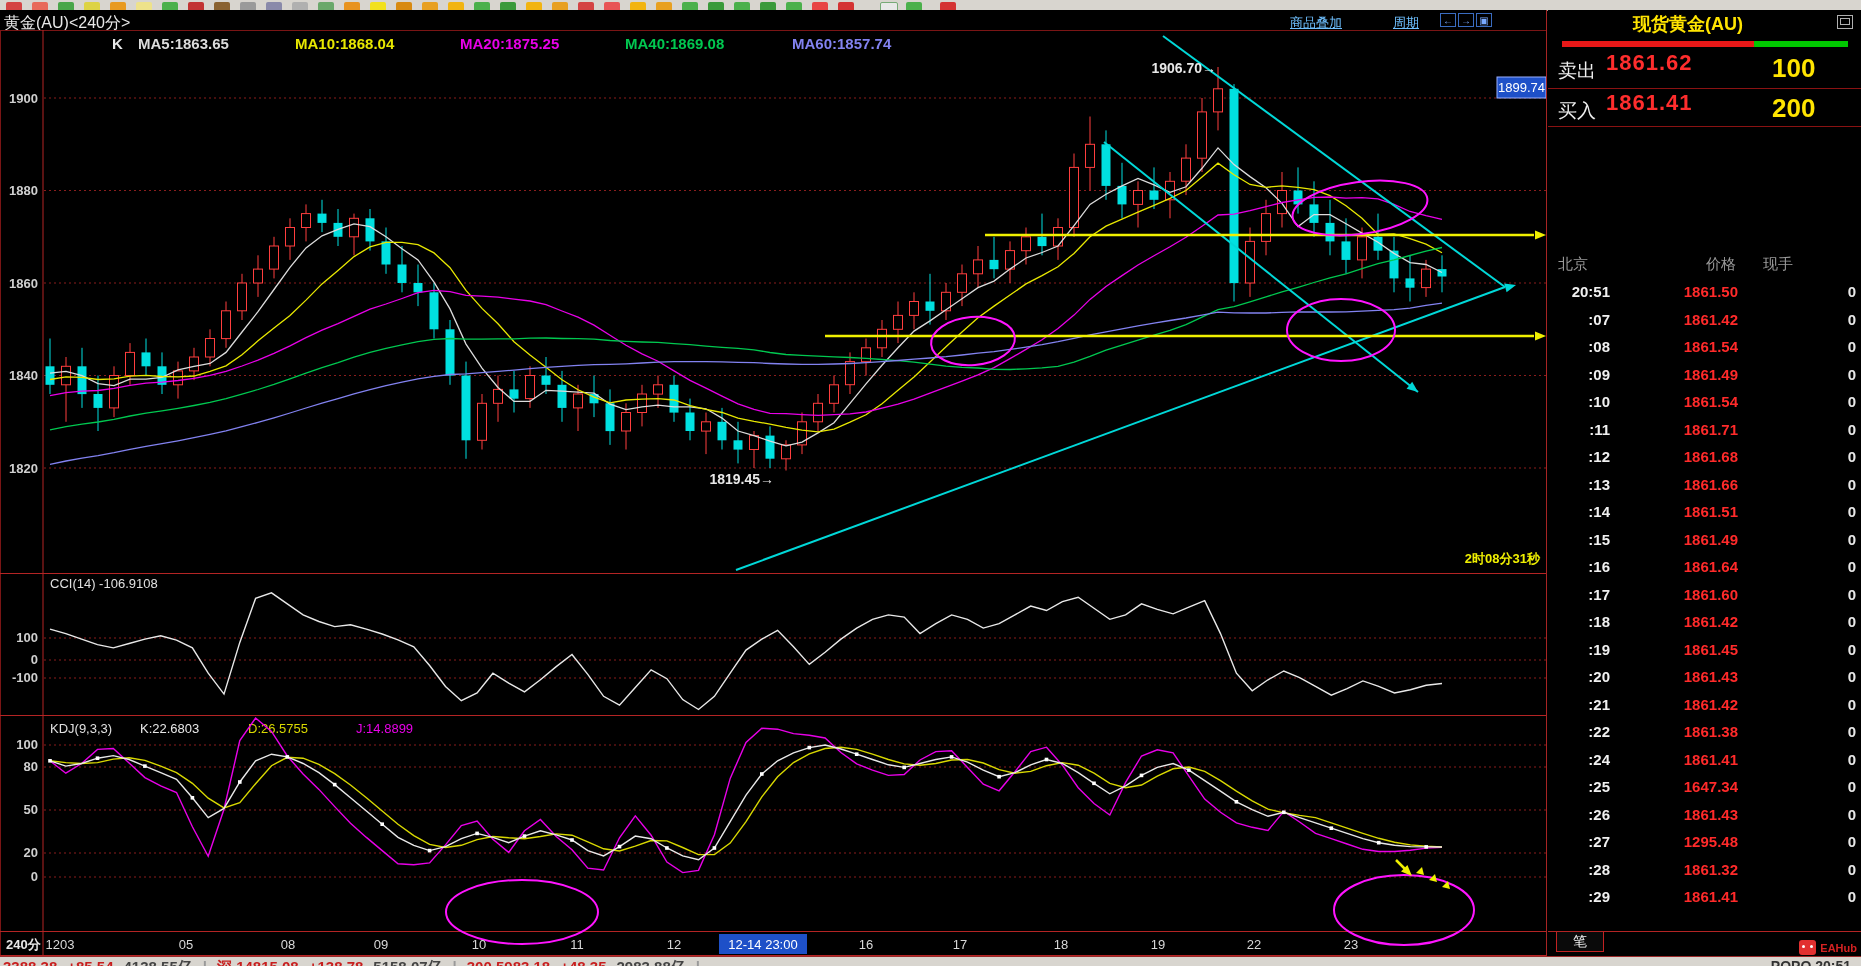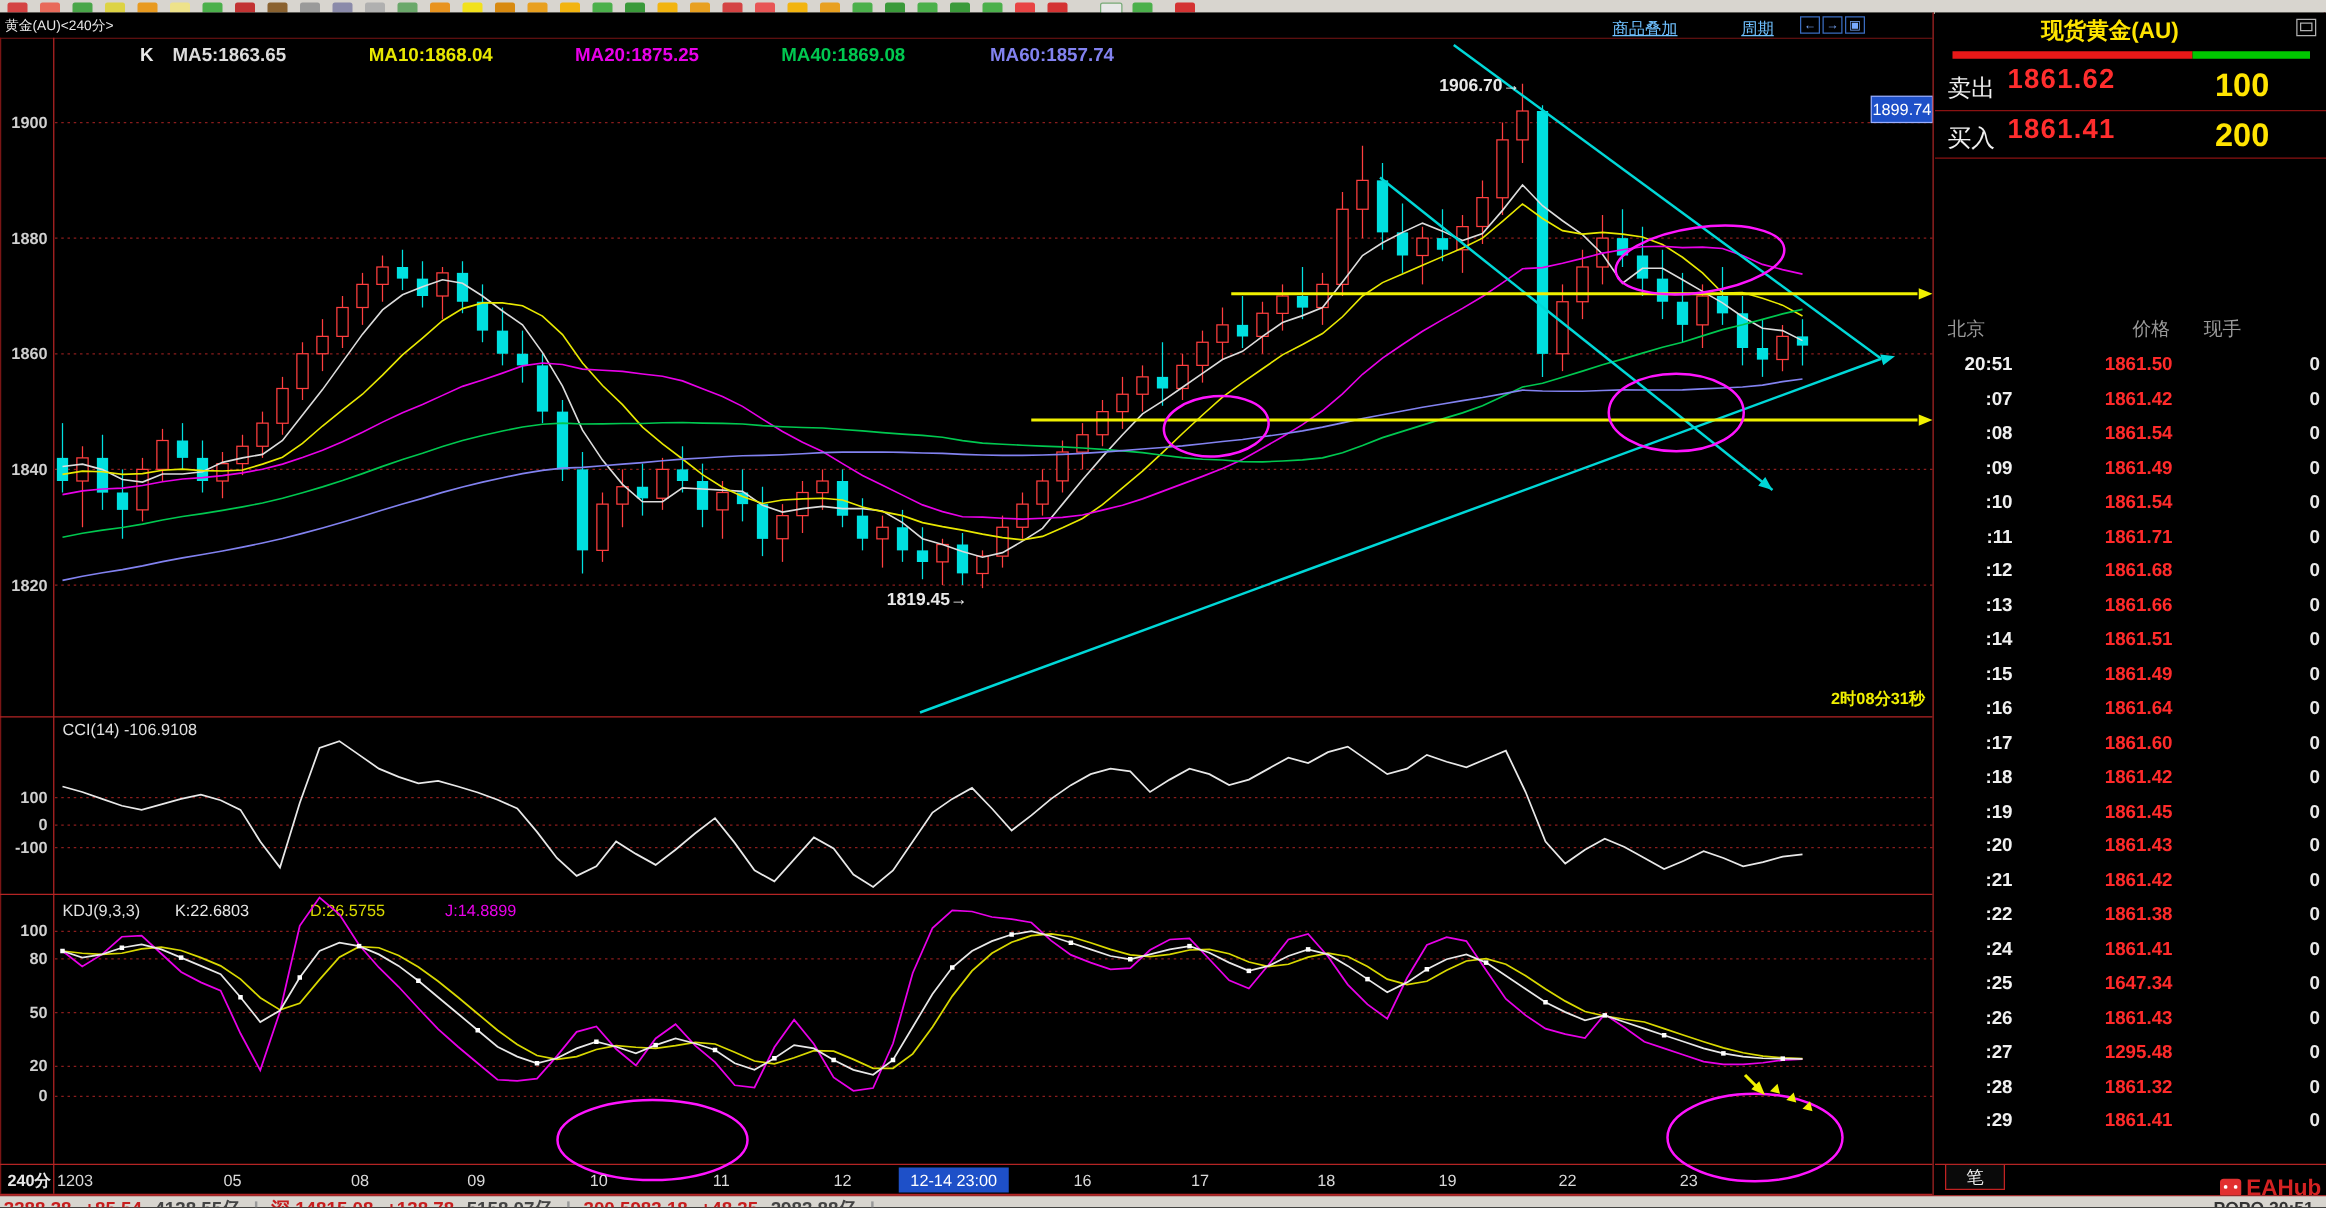--- a/index.html
+++ b/index.html
@@ -3,21 +3,21 @@
 <meta charset="utf-8">
 <style>
   html,body{margin:0;padding:0;background:#222;}
   .app{position:relative;width:1861px;height:966px;background:#000;overflow:hidden;
        font-family:"Liberation Sans", sans-serif;}
   
   .toolbar{position:absolute;left:0;top:0;width:1861px;height:10px;background:#d8d5cf;border-bottom:1px solid #9a978f;}
   .toolbar .chip{position:absolute;top:2px;width:16px;height:8px;border-radius:2px 2px 0 0;}
   
   .titlebar{position:absolute;left:0;top:10px;width:1547px;height:20px;background:#000;}
-  .symtitle{position:absolute;left:4px;top:3px;color:#e8e8e8;font-size:11px;}
+  .symtitle{position:absolute;left:4px;top:3px;color:#e8e8e8;font-size:16px;}
   .tlink{position:absolute;top:4px;color:#6fc0ff;font-size:13px;text-decoration:underline;cursor:pointer;}
   .winbtn{position:absolute;top:3px;width:16px;height:14px;border:1px solid #3a6cc0;color:#79aaff;
           font-size:10px;line-height:13px;text-align:center;background:#000;box-sizing:border-box;}
   
   .sidebar{position:absolute;left:1548px;top:10px;width:313px;height:946px;background:#000;}
   .divider-v{position:absolute;top:10px;width:1px;height:946px;background:#a82424;}
   .sb-title{position:absolute;left:0;top:2px;width:280px;text-align:center;color:#ffe400;font-size:18px;font-weight:bold;}
   .maxicon{position:absolute;right:8px;top:5px;width:14px;height:12px;border:1px solid #b0b0b0;}
   .maxicon i{display:block;margin:2px 2px;width:8px;height:5px;border:1px solid #b0b0b0;}
   .ratiobar{position:absolute;left:14px;top:31px;width:286px;height:6px;display:flex;}
@@ -36,21 +36,21 @@
   .trow .t{width:52px;padding-left:10px;text-align:right;color:#f0f0f0;}
   .trow .p{width:128px;text-align:right;color:#ff2a2a;}
   .trow .v{flex:1;text-align:right;padding-right:5px;color:#e8e8e8;}
   .sb-line{position:absolute;left:0;top:921px;width:313px;height:1px;background:#b42424;}
   .pen-tab{position:absolute;left:8px;top:922px;width:46px;height:19px;background:#0a0a0a;
            border:1px solid #c22222;border-top:none;color:#f0f0f0;font-size:14px;text-align:center;line-height:19px;}
   .brand{position:absolute;right:4px;top:930px;display:flex;align-items:center;gap:4px;}
   .brand .bot{width:17px;height:15px;background:#e23030;border-radius:3px;position:relative;}
   .brand .bot i{position:absolute;left:3px;top:5px;width:3px;height:3px;background:#fff;border-radius:50%;}
   .brand .bot b{position:absolute;right:3px;top:5px;width:3px;height:3px;background:#fff;border-radius:50%;}
-  .brand span{color:#d42222;font-weight:bold;font-size:18px;text-align:right;}
+  .brand span{color:#d42222;font-weight:bold;font-size:11px;text-align:right;}
   
   .statusbar{position:absolute;left:0;top:956px;width:1861px;height:10px;background:#d8d5cf;overflow:hidden;border-top:1px solid #9a2a2a;}
   .statusbar .inner{position:absolute;left:3px;top:1px;white-space:nowrap;font-size:15px;font-weight:bold;}
   .statusbar .inner span{margin-right:10px;}
   .statusbar .right{position:absolute;right:10px;top:1px;font-size:14px;font-weight:bold;color:#333;}
   svg text{font-family:"Liberation Sans", sans-serif;}
 </style>
 </head>
 <body>
 

